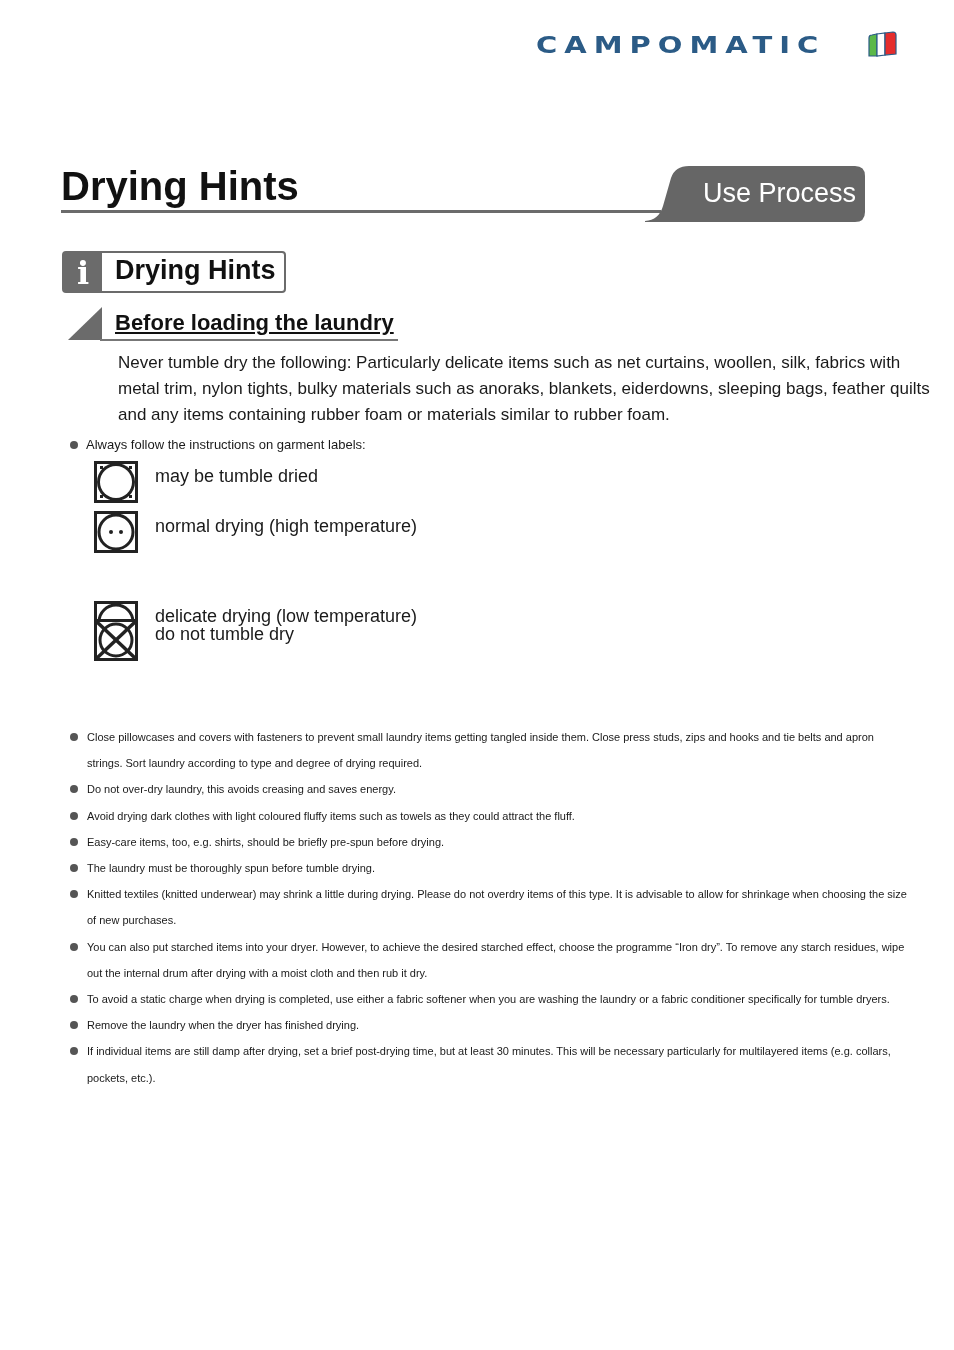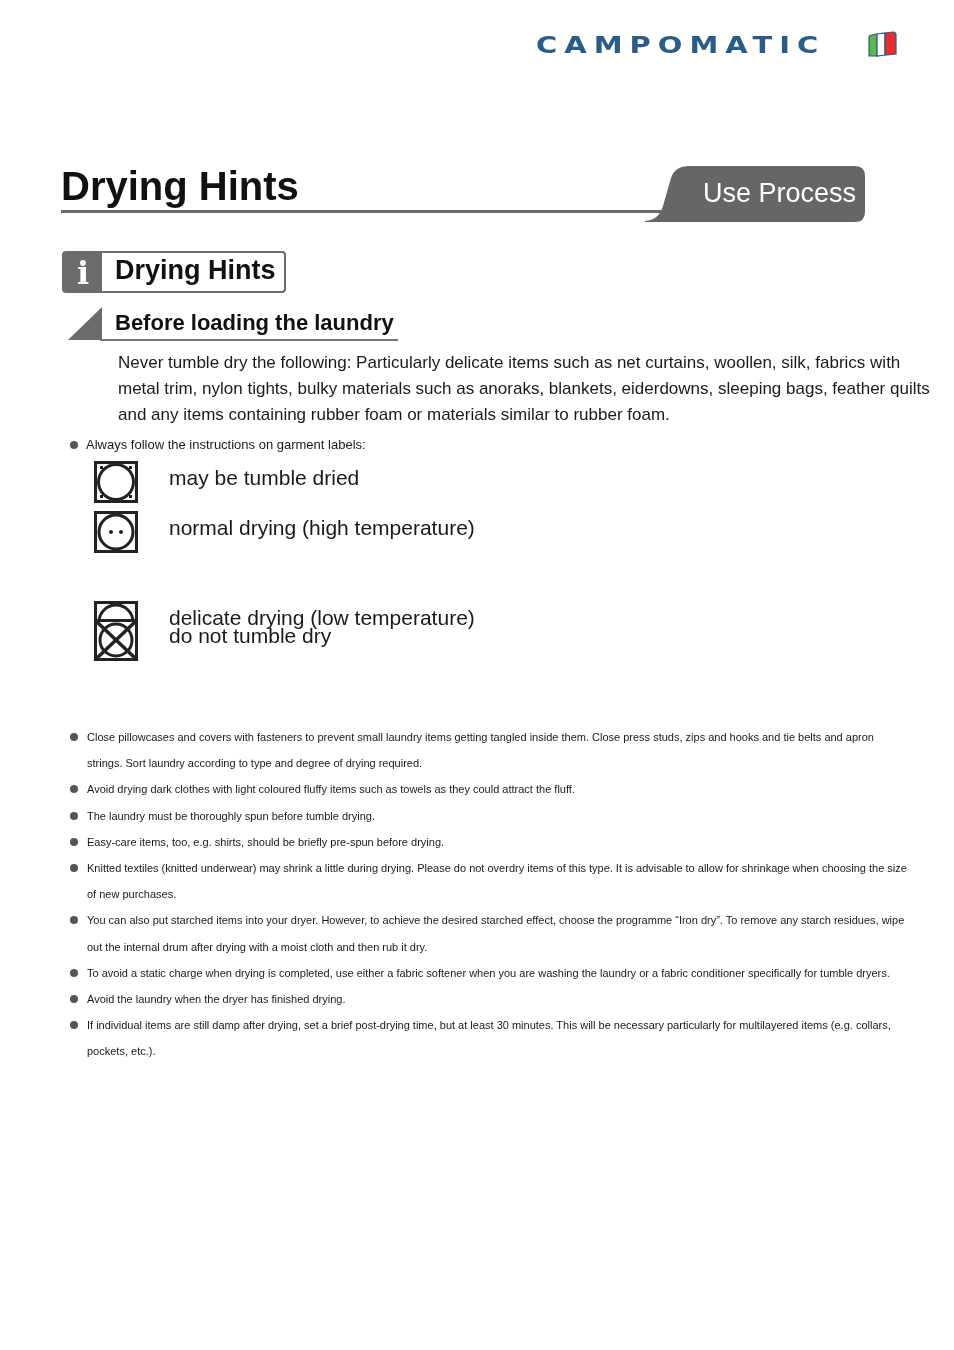--- a/index.html
+++ b/index.html
@@ -23,33 +23,33 @@
     
     .info-box { position: absolute; left: 62px; top: 251px; width: 220px; height: 38px;
                 border: 2px solid #6b6b6b; border-radius: 4px; background: #fff; }
     .info-icon { position: absolute; left: 0; top: 0; width: 38px; height: 38px; background: #6b6b6b;
                  color: #fff; font-family: "DejaVu Serif", serif; font-weight: bold; font-size: 32px;
                  text-align: center; line-height: 40px; }
     .info-title { position: absolute; left: 51px; top: 2px; font-size: 27px; font-weight: bold; color: #111; }
 
     
     .sub-tri { position: absolute; left: 68px; top: 307px; width: 34px; height: 33px; }
-    .sub-title { position: absolute; left: 115px; top: 310px; font-size: 22px; font-weight: bold; color: #111; }
+    .sub-title { position: absolute; left: 115px; top: 310px; font-size: 22px; font-weight: bold; color: #111; text-decoration: underline; }
     .sub-rule { position: absolute; left: 100px; top: 339px; width: 298px; height: 2px; background: #777; }
 
     
     .intro { position: absolute; left: 70px; top: 350px; width: 820px; font-size: 17px; line-height: 26px; margin-left: 48px; }
     .bullet-line { position: absolute; font-size: 13px; line-height: 26px; white-space: nowrap; }
     .dot { display: inline-block; width: 8px; height: 8px; border-radius: 50%; background: #555;
            vertical-align: middle; margin-right: 8px; position: relative; top: -1px; }
 
     .symbols { position: absolute; left: 93px; top: 460px; }
     .symbol-row { position: absolute; left: 0; height: 44px; width: 400px; }
     .symbol-row svg { position: absolute; left: 0; top: 0; }
-    .symbol-label { position: absolute; left: 76px; top: 6px; font-size: 21px; white-space: nowrap; }
+    .symbol-label { position: absolute; left: 62px; top: 6px; font-size: 18px; white-space: nowrap; }
 
     .hints { position: absolute; left: 70px; top: 676px; width: 840px; font-size: 11px; line-height: 26.2px; margin-top: 48px; }
     .hint { position: relative; padding-left: 17px; }
     .hint .dot { position: absolute; left: 0; top: 9px; margin: 0; }
   </style>
 </head>
 <body>
 
 <div class="logo">
   <span class="logo-text">CAMPOMATIC</span>
@@ -127,21 +127,22 @@
       <circle cx="23" cy="22" r="16" fill="none" stroke="#222" stroke-width="3"></circle>
       <line x1="4" y1="4" x2="42" y2="40" stroke="#222" stroke-width="3.5"></line>
       <line x1="42" y1="4" x2="4" y2="40" stroke="#222" stroke-width="3.5"></line>
     </svg>
     <span class="symbol-label">do not tumble dry</span>
   </div>
 </div>
 
 <div class="hints">
   <div class="hint"><span class="dot"></span><span>Close pillowcases and covers with fasteners to prevent small laundry items getting tangled inside them. Close press studs, zips and hooks and tie belts and apron strings. Sort laundry according to type and degree of drying required.</span></div>
+  <div class="hint"><span class="dot"></span><span>Do not over-dry laundry, this avoids creasing and saves energy.</span></div>
   <div class="hint" style="white-space:nowrap;"><span class="dot"></span><span>Avoid drying dark clothes with light coloured fluffy items such as towels as they could attract the fluff.</span></div>
+  <div class="hint"><span class="dot"></span><span>Easy-care items, too, e.g. shirts, should be briefly pre-spun before drying.</span></div>
   <div class="hint"><span class="dot"></span><span>The laundry must be thoroughly spun before tumble drying.</span></div>
-  <div class="hint"><span class="dot"></span><span>Easy-care items, too, e.g. shirts, should be briefly pre-spun before drying.</span></div>
   <div class="hint"><span class="dot"></span><span>Knitted textiles (knitted underwear) may shrink a little during drying. Please do not overdry items of this type. It is advisable to allow for shrinkage when choosing the size of new purchases.</span></div>
   <div class="hint"><span class="dot"></span><span>You can also put starched items into your dryer. However, to achieve the desired starched effect, choose the programme “Iron dry”. To remove any starch residues, wipe out the internal drum after drying with a moist cloth and then rub it dry.</span></div>
   <div class="hint"><span class="dot"></span><span>To avoid a static charge when drying is completed, use either a fabric softener when you are washing the laundry or a fabric conditioner specifically for tumble dryers.</span></div>
-  <div class="hint"><span class="dot"></span><span>Avoid the laundry when the dryer has finished drying.</span></div>
+  <div class="hint"><span class="dot"></span><span>Remove the laundry when the dryer has finished drying.</span></div>
   <div class="hint"><span class="dot"></span><span>If individual items are still damp after drying, set a brief post-drying time, but at least 30 minutes. This will be necessary particularly for multilayered items (e.g. collars, pockets, etc.).</span></div>
 </div>
 
 </body></html>

